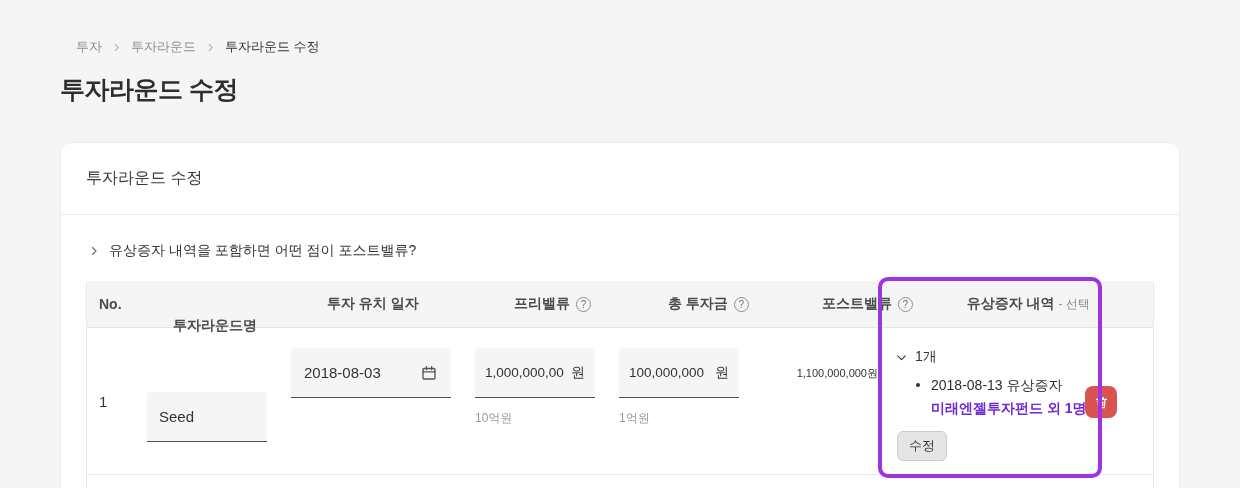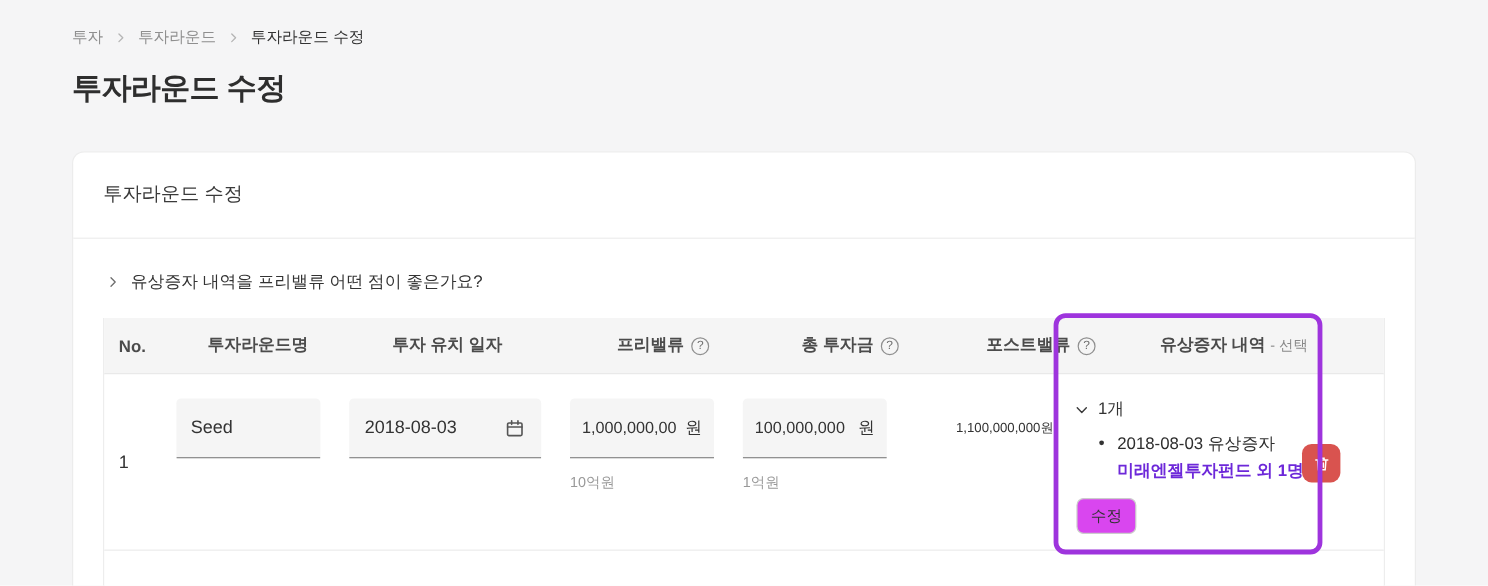--- a/index.html
+++ b/index.html
@@ -1,39 +1,39 @@
 <!DOCTYPE html>
 <html style="--accent: #9e34dd; --danger: #d9534f;"><head>
 <meta charset="utf-8">
 <style>
   * { margin:0; padding:0; box-sizing:border-box; }
   html,body { width:1240px; height:488px; overflow:hidden; }
   body { background:#f5f5f6; font-family:"Liberation Sans","DejaVu Sans",sans-serif; color:#333; }
   .container { padding:0 60px; }
 
   
-  .breadcrumb { display:flex; align-items:center; gap:9px; padding-top:22px; font-size:13px; }
+  .breadcrumb { display:flex; align-items:center; gap:9px; padding-top:38px; font-size:13px;margin-left:16px; }
   .crumb { color:#8f8f8f; cursor:pointer; }
   .crumb.current { color:#333; font-weight:500; cursor:default; }
   .crumb-sep { display:flex; align-items:center; }
 
   
   .page-title { margin-top:17px; font-size:25px; font-weight:700; color:#2e2e2e; letter-spacing:-0.5px; }
 
   
   .card { margin-top:36px; background:#fff; border:1px solid #ececec; border-bottom:none; border-radius:10px 10px 0 0; }
   .card-header { height:72px; display:flex; align-items:center; padding:0 25px; font-size:16px; color:#3a3a3a; border-bottom:1px solid #ededed; }
   .faq-row { display:flex; align-items:center; gap:9px; padding:27px 25px 21px 27px; font-size:14px; color:#333; cursor:pointer; }
 
   
   .table-box { margin:0 25px; position:relative; border-left:1px solid #e9e9e9; border-right:1px solid #e9e9e9; }
   .t-head { display:flex; align-items:center; background:#f5f5f5; height:47px; font-size:14px; font-weight:600; color:#4b4b4b; border-bottom:1px solid #e6e6e6;gap:32px; }
   .t-row { display:flex; background:#fff; height:147px; border-bottom:1px solid #e9e9e9; }
   .t-row.partial { height:40px; border-bottom:none; }
-  .col-no{width:48px;} .col-name{width:144px;} .col-date{width:184px;}
+  .col-no{width:48px;} .col-name{width:144px;margin-top:44px;} .col-date{width:184px;}
   .col-pre{width:144px;} .col-total{width:144px;} .col-post{width:127px;text-align:right;}
   .col-capital{width:188px;} .col-action{flex:1;}
   .hcell { display:flex; align-items:center; padding-left:12px; }
   .hcell.col-capital { padding-left:17px; }
   .bcell { padding:20px 0 0 12px; }
   .bcell.col-no { display:flex; align-items:center; justify-content:flex-start; padding:0 0 0 12px; font-size:15px; color:#333; }
   .bcell.col-capital { padding-left:17px; }
   .opt-suffix { font-size:12px; color:#8a8a8a; margin-left:4px; font-weight:400; }
 
   .help-icon { display:inline-flex; align-items:center; justify-content:center; width:15px; height:15px; margin-left:6px;
@@ -49,21 +49,21 @@
   .amount-field .text-input { width:82px; padding:0; font-size:13.5px; }
   .unit { font-size:14px; color:#333; }
   .hint { margin-top:12px; font-size:12px; color:#999; }
   .post-text { line-height:50px; font-size:11px; color:#333; white-space:nowrap; }
 
   
   .toggle-row { display:flex; align-items:center; gap:7px; font-size:14px; color:#333; cursor:pointer; }
   .ci-item { margin-top:11px; padding-left:36px; position:relative; font-size:14px; color:#2f2f2f; font-weight:500; white-space:nowrap; }
   .ci-dot { position:absolute; left:21px; top:6px; width:4px; height:4px; background:#333; border-radius:50%; }
   .ci-sub { margin-top:5px; padding-left:36px; font-size:14px; color:#6d28d9; white-space:nowrap;font-weight:bold; }
-  .edit-btn { margin-top:13px; margin-left:2px; padding:5px 11px; background:#d946ef; border:1px solid #ccc; border-radius:6px; font-size:13px; color:#333; cursor:pointer; font-family:inherit; }
+  .edit-btn { margin-top:13px; margin-left:2px; padding:5px 11px; background:#e5e5e5; border:1px solid #ccc; border-radius:6px; font-size:13px; color:#333; cursor:pointer; font-family:inherit; }
 
   .purple-outline { position:absolute; left:791px; top:-4px; width:224px; height:201px;
     border:4px solid var(--accent); border-radius:10px; pointer-events:none; z-index:5; }
 
   .del-btn { margin:58px 0 0 19px; width:32px; height:32px; background:var(--danger); border:none; border-radius:8px;
     display:flex; align-items:center; justify-content:center; cursor:pointer; }
 </style>
 </head>
 <body>
 
@@ -91,21 +91,21 @@
     <div class="card-header">
       <span>투자라운드 수정</span>
     </div>
 
     <div class="faq-row">
       <span style="display:flex;align-items:center;">
         <svg width="12" height="12" viewBox="0 0 24 24" fill="none">
             <path d="M9 5l7 7-7 7" stroke="#6e6e6e" stroke-width="2.2" stroke-linecap="round" stroke-linejoin="round"></path>
           </svg>
       </span>
-      <span>유상증자 내역을 프리밸류 어떤 점이 좋은가요?</span>
+      <span>유상증자 내역을 포함하면 어떤 점이 포스트밸류?</span>
     </div>
 
     <div class="table-box">
 
       <div class="t-head">
         <div class="hcell col-no">
             <span>No.</span>
           </div>
         <div class="hcell col-name">
             <span>투자라운드명</span>
@@ -179,21 +179,21 @@
           <div class="toggle-row">
             <span style="display:flex;align-items:center;">
               <svg width="13" height="13" viewBox="0 0 24 24" fill="none">
                   <path d="M5 9l7 7 7-7" stroke="#3a3a3a" stroke-width="2.2" stroke-linecap="round" stroke-linejoin="round"></path>
                 </svg>
             </span>
             <span>1개</span>
           </div>
           <div class="ci-item">
             <span class="ci-dot"></span>
-            <span>2018-08-03 유상증자</span>
+            <span>2018-08-13 유상증자</span>
           </div>
           <div class="ci-sub">미래엔젤투자펀드 외 1명</div>
           <button class="edit-btn">수정</button>
         </div>
 
         <div class="bcell col-action" style="padding:0;">
           <button class="del-btn">
             <span style="display:flex;">
               <svg width="15" height="15" viewBox="0 0 24 24" fill="none" stroke="#fff" stroke-width="2" stroke-linecap="round">
                 <path d="M4 7h16M9 7V4.5h6V7M6.5 7l1 13h9l1-13M10 11v5.5M14 11v5.5"></path>

